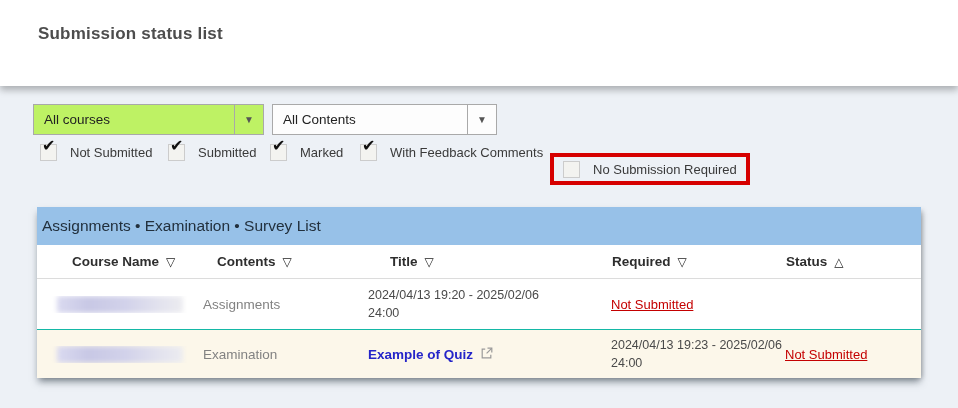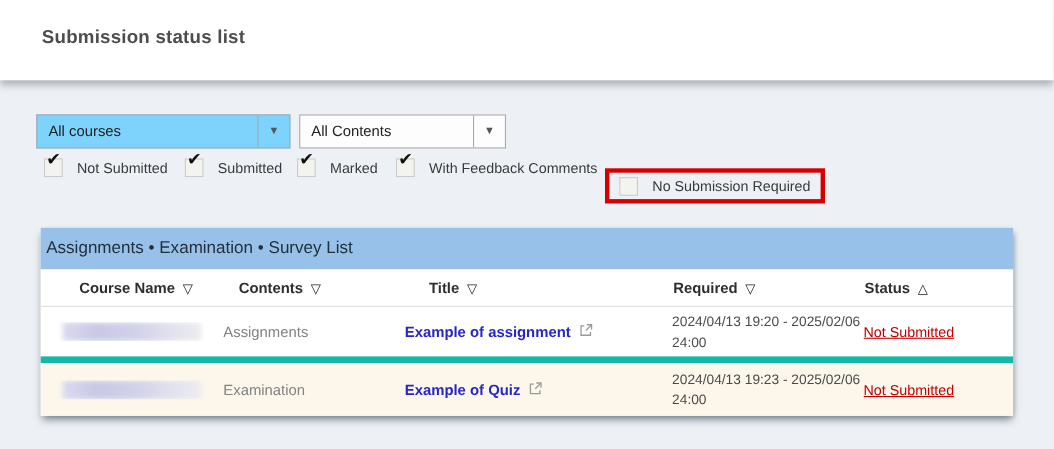--- a/index.html
+++ b/index.html
@@ -10,40 +10,40 @@
     font-family: "Liberation Sans", "DejaVu Sans", sans-serif;
     color: #333;
     overflow: hidden;
   }
   
   .top-line { position: absolute; top: 0; left: 0; width: 100%; height: 2px; background: #b5b5b5; }
   .top-left-mark { position: absolute; top: 0; left: 0; width: 10px; height: 3px; background: #4a4a4a; }
 
   
   .page-header {
-    position: absolute; top: 0; left: 0; width: 100%; height: 73px;
+    position: absolute; top: 0; left: 0; width: 100%; height: 86px;
     background: #ffffff;
     box-shadow: 0 4px 7px rgba(0,0,0,0.28);
     padding-left: 32px;
   }
   .page-title {
     position: absolute; left: 38px; top: 24px;
     font-size: 17px; font-weight: bold; color: #4d4d4d; letter-spacing: .2px;
   }
 
   
   .select {
     position: absolute; top: 104px; height: 31px;
     border: 1px solid #a9a9a9;
     display: flex; align-items: stretch;
     font-size: 13.5px; color: #222;
     cursor: default;
   }
-  .select-courses { left: 33px; width: 231px; background: #7dd3fc; }
-  .select-contents { left: 272px; width: 188px; background: #fdfdfd; }
+  .select-courses { left: 33px; width: 231px; background: #bef264; }
+  .select-contents { left: 272px; width: 225px; background: #fdfdfd; }
   .select-value { flex: 1; display: flex; align-items: center; padding-left: 10px; }
   .select-arrow-box {
     width: 29px; border-left: 1px solid #a9a9a9;
     display: flex; align-items: center; justify-content: center;
     font-size: 10px; color: #555;
   }
 
   
   .cb-item { position: absolute; top: 144px; display: flex; align-items: center; height: 17px; }
   .cb-box {
@@ -83,21 +83,21 @@
     background: #fff;
   }
   .thead-row .c1 { padding-left: 35px; }
   .th-cell { display: flex; align-items: center; white-space: nowrap; cursor: default; }
   .sort-glyph { margin-left: 7px; font-size: 12px; color: #222; font-family: "DejaVu Sans", sans-serif; }
 
   .trow {
     display: grid; grid-template-columns: 166px 165px 243px 174px 1fr;
     align-items: center; font-size: 13.5px;
   }
-  .trow-1 { height: 51px; background: #ffffff; border-bottom: 6px solid #14b8a6; }
+  .trow-1 { height: 51px; background: #ffffff; border-bottom: 1px solid #14b8a6; }
   .trow-2 { height: 48px; background: #fcf7ea; }
   .cell { overflow: hidden; }
   .cell-course { padding-left: 20px; }
   .redacted {
     width: 126px; height: 17px; border-radius: 2px;
     background: linear-gradient(90deg, #dadaf0 0%, #c8c8e5 25%, #d2d2ea 55%, #e2e2ee 80%, #ececf0 100%);
     filter: blur(2.5px);
   }
   .cell-contents { color: #828282; }
   .title-link {
@@ -183,32 +183,20 @@
       <span>Status</span>
       <span class="sort-glyph">△</span>
     </div>
   </div>
 
   <div class="trow trow-1">
     <div class="cell cell-course">
       <div class="redacted"></div>
     </div>
     <div class="cell cell-contents">Assignments</div>
-    <div class="cell">
-      <a class="title-link" href="#">
-        <span>Example of assignment</span>
-        <span class="ext-icon">
-          <svg width="14" height="14" viewBox="0 0 14 14" fill="none">
-            <path d="M5.2 3.2 H2.2 V11.8 H10.8 V8.8" stroke="#9a9a9a" stroke-width="1.2"></path>
-            <path d="M7.5 2.2 H11.8 V6.5" stroke="#9a9a9a" stroke-width="1.2"></path>
-            <path d="M11.4 2.6 L6.6 7.4" stroke="#9a9a9a" stroke-width="1.2"></path>
-          </svg>
-        </span>
-      </a>
-    </div>
     <div class="cell cell-deadline">2024/04/13 19:20 - 2025/02/06 24:00</div>
     <div class="cell">
       <a class="status-link" href="#">Not Submitted</a>
     </div>
   </div>
 
   <div class="trow trow-2">
     <div class="cell cell-course">
       <div class="redacted"></div>
     </div>

